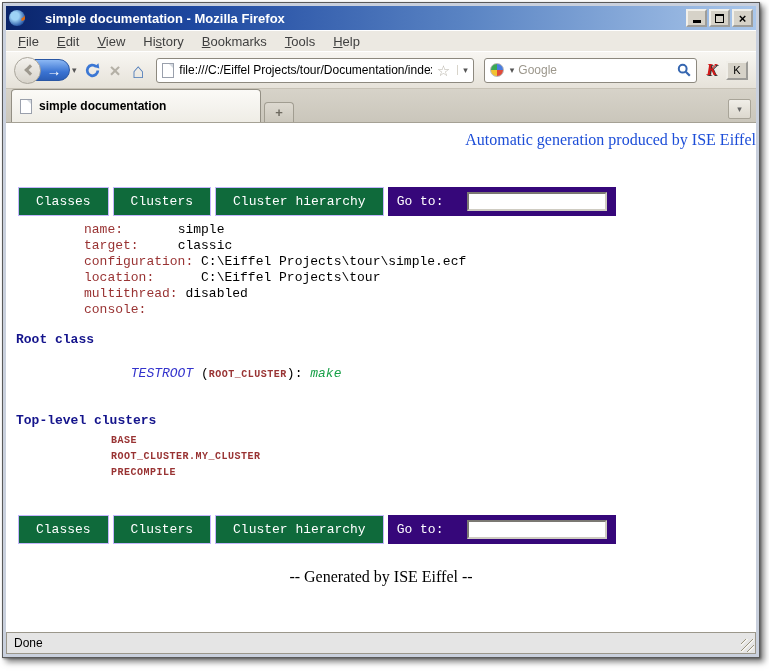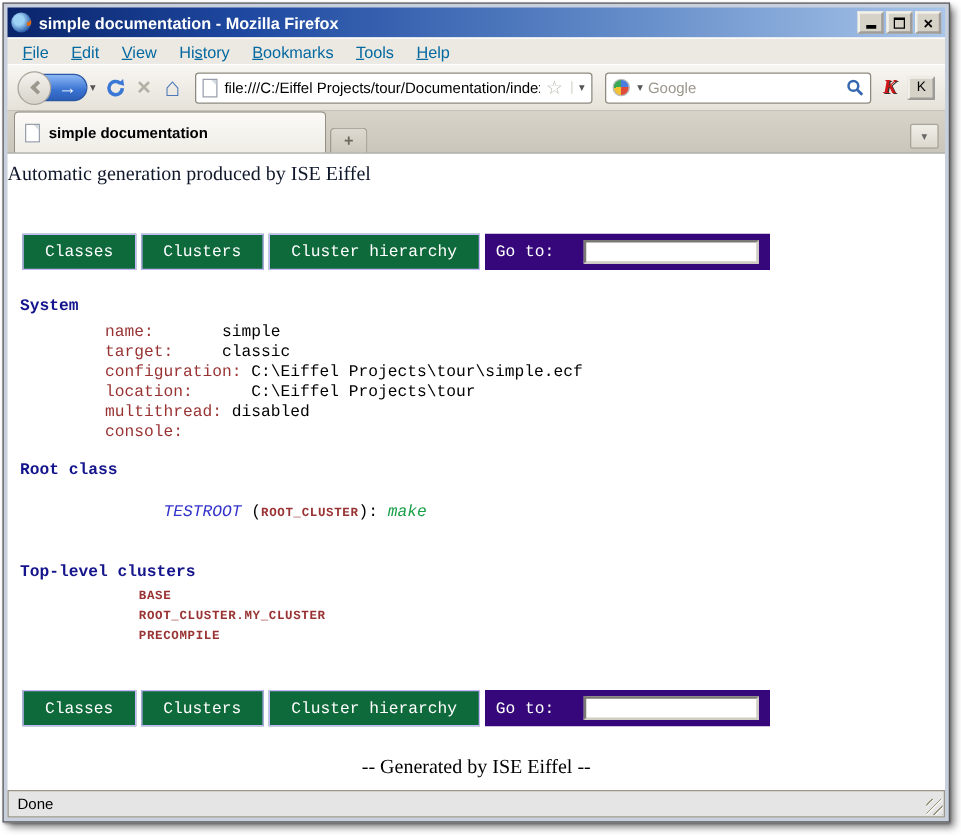--- a/index.html
+++ b/index.html
@@ -8,40 +8,40 @@
 
   
   .window { position: absolute; left: 2px; top: 2px; width: 758px; height: 656px;
             background: #c9d0dd; border: 1px solid #5a5a5a; padding: 3px;
             box-shadow: 4px 4px 6px rgba(0,0,0,.5), 1px 1px 2px rgba(0,0,0,.35);
             display: flex; flex-direction: column; }
 
   
   .titlebar { flex: 0 0 24px; height: 24px;
               background: linear-gradient(to right,#0a246a,#1e48a0 25%,#5b85c4 62%,#a9c6ea);
-              display: flex; align-items: center; gap: 6px; padding: 0 3px; }
+              display: flex; align-items: center; gap: 20px; padding: 0 3px; }
   .ff-icon { width: 16px; height: 16px; border-radius: 50%; flex: 0 0 auto;
              background: radial-gradient(circle at 38% 38%, #9ed2f5 0 28%, #2a5aa8 72%);
              position: relative; overflow: hidden; }
   .ff-icon::after { content: ""; position: absolute; inset: -3px -3px 5px 5px; border-radius: 50%;
                     border: 3px solid transparent; border-top-color: #f08a1d; border-right-color: #e06a10;
                     transform: rotate(40deg); }
   .title-text { color: #fff; font-weight: bold; font-size: 13px; flex: 1;
                 white-space: nowrap; overflow: hidden; }
   .winbtns { display: flex; gap: 2px; }
   .wbtn { width: 21px; height: 18px; background: #d6d2c8; border: 2px outset #f2f0ea;
           display: flex; align-items: center; justify-content: center; }
   .g-min { width: 8px; height: 3px; background: #000; align-self: flex-end; margin-bottom: 2px; }
   .g-max { width: 9px; height: 9px; border: 1px solid #000; border-top-width: 2px; }
   .g-close { font: bold 13px "Liberation Sans", sans-serif; line-height: 1; color: #000; }
 
   
   .menubar { flex: 0 0 21px; background: #ece9e2; border-top: 1px solid #fff;
              display: flex; align-items: center; padding: 0 3px; }
-  .menu-item { font-size: 13px; color: #0369a1; padding: 2px 9px; white-space: nowrap; }
+  .menu-item { font-size: 13px; color: #404040; padding: 2px 9px; white-space: nowrap; }
 
   
   .navbar { flex: 0 0 38px; background: linear-gradient(#f8f6f2,#e6e2d9);
             border-top: 1px solid #fff; border-bottom: 1px solid #c7c2b6;
             display: flex; align-items: center; gap: 7px; padding: 0 8px; }
   .backfwd { display: flex; align-items: center; }
   .back-btn { width: 27px; height: 27px; border-radius: 50%; z-index: 2;
               background: linear-gradient(#f4f2ee,#d7d3ca); border: 1px solid #a9a59b;
               display: flex; align-items: center; justify-content: center; }
   .back-chev { width: 8px; height: 8px; border-left: 3px solid #9d988e; border-bottom: 3px solid #9d988e;
@@ -92,22 +92,22 @@
             border-radius: 4px 4px 0 0; display: flex; align-items: center; justify-content: center;
             color: #6e6a60; font: bold 13px "Liberation Sans", sans-serif; }
   .tab-spacer { flex: 1; }
   .listtabs { width: 23px; height: 20px; margin-bottom: 3px; border: 1px solid #a8a498;
               background: linear-gradient(#f0eee8,#dcd8ce); border-radius: 2px;
               display: flex; align-items: center; justify-content: center; font-size: 9px; color: #666; }
 
   
   .content { flex: 1; background: #fff; overflow: hidden;
              font-family: "Liberation Mono", monospace; }
-  .gen-header { margin-top: 8px; text-align: left;
-                font: 16px "Liberation Serif", serif; color: #0f172a; }
+  .gen-header { margin-top: 8px; text-align: right;
+                font: 16px "Liberation Serif", serif; color: #1d4ed8; }
   .btnrow { display: flex; align-items: stretch; margin-left: 12px; }
   .btnrow.top { margin-top: 38px; }
   .btnrow.bottom { margin-top: 34px; }
   .gbtn { background: #0f6a3b; color: #fff; border: 1px solid #c4b5fd;
           font: 13px "Liberation Mono", monospace; padding: 6px 17px; margin-right: 4px; cursor: pointer; }
   .goto-box { background: #36077a; display: flex; align-items: center; gap: 24px; padding: 4px 9px; }
   .goto-label { color: #fff; font: 13px "Liberation Mono", monospace; }
   .goto-input { width: 140px; height: 19px; border: 2px inset #cfccc2; outline: none;
                 font: 13px "Liberation Mono", monospace; }
 
@@ -234,21 +234,20 @@
     <div class="btnrow top">
       <button class="gbtn">Classes</button>
       <button class="gbtn">Clusters</button>
       <button class="gbtn">Cluster hierarchy</button>
       <span class="goto-box">
         <span class="goto-label">Go to:</span>
         <input class="goto-input" style="">
       </span>
     </div>
 
-    <div class="sec-head system">System</div>
     <div class="sys-rows">
       <div class="sys-row"><span class="sys-label">name:       </span><span class="sys-value">simple</span></div>
       <div class="sys-row"><span class="sys-label">target:     </span><span class="sys-value">classic</span></div>
       <div class="sys-row"><span class="sys-label">configuration: </span><span class="sys-value">C:\Eiffel Projects\tour\simple.ecf</span></div>
       <div class="sys-row"><span class="sys-label">location:      </span><span class="sys-value">C:\Eiffel Projects\tour</span></div>
       <div class="sys-row"><span class="sys-label">multithread: </span><span class="sys-value">disabled</span></div>
       <div class="sys-row"><span class="sys-label">console:</span><span class="sys-value"></span></div>
     </div>
 
     <div class="sec-head root">Root class</div>

